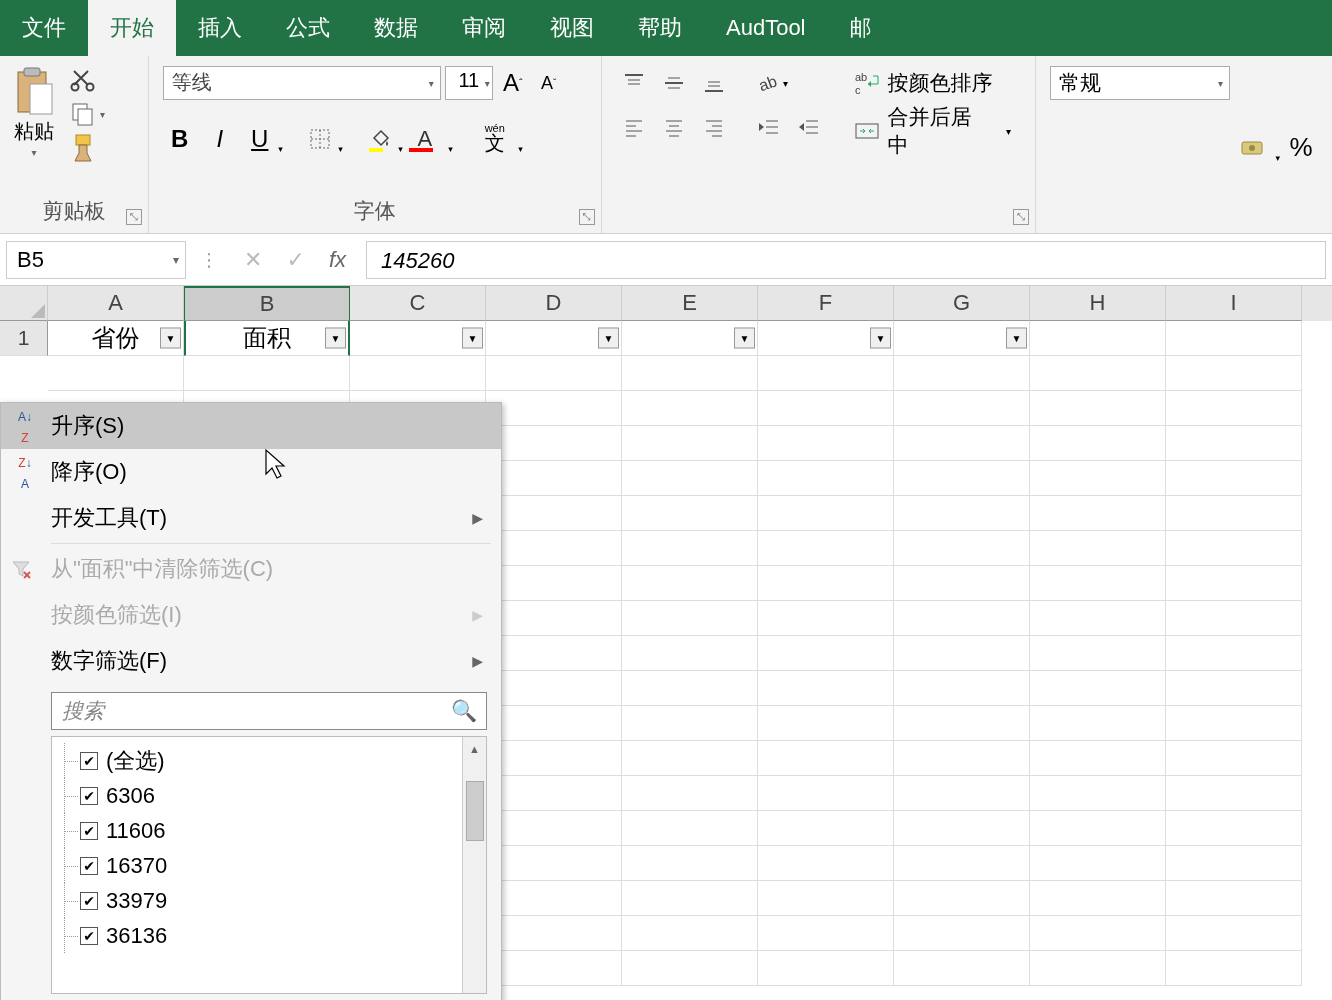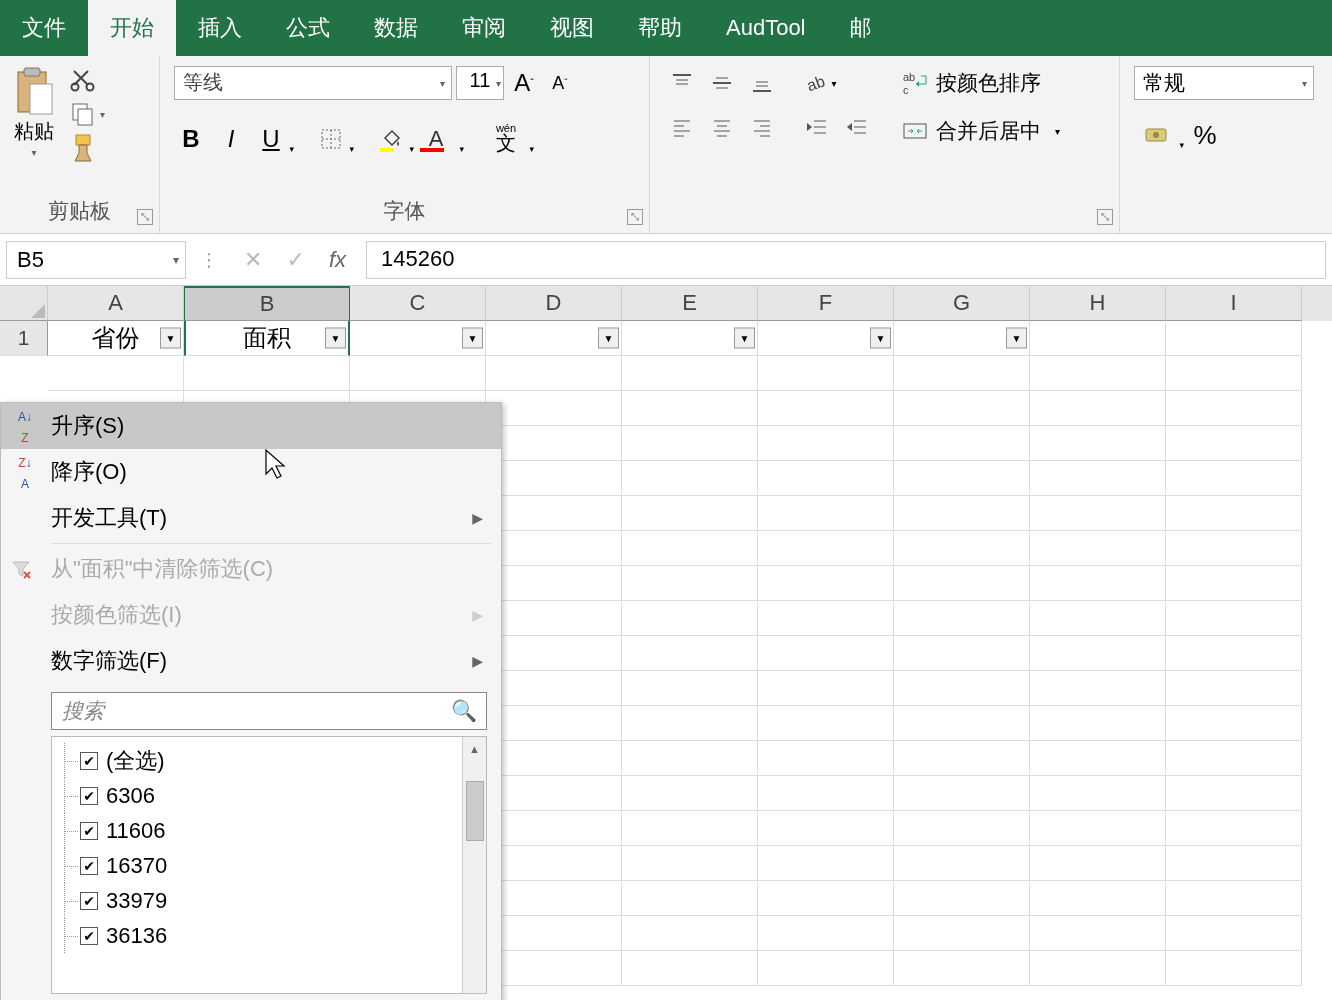--- a/index.html
+++ b/index.html
@@ -37,21 +37,21 @@
 
 .align-col { display: flex; flex-direction: column; gap: 10px; }
 .align-row { display: flex; gap: 4px; }
 .align-btn { width: 36px; height: 34px; display: flex; align-items: center; justify-content: center; }
 .wrap-btn { display: flex; align-items: center; gap: 8px; font-size: 21px; padding: 0 10px; height: 34px; }
 
 
 .formula-bar { height: 52px; border-bottom: 1px solid #ccc; display: flex; align-items: center; background: #fff; padding: 6px 6px; gap: 8px; }
 .name-box { width: 180px; height: 38px; border: 1px solid #ccc; padding: 4px 10px; font-size: 22px; display: flex; align-items: center; position: relative; }
 .fx-icons { display: flex; align-items: center; gap: 24px; padding: 0 12px; color: #999; font-size: 22px; }
-.fx-input { flex: 1; height: 38px; border: 1px solid #ccc; padding: 4px 14px; font-size: 22px; display: flex; align-items: flex-start; }
+.fx-input { flex: 1; height: 38px; border: 1px solid #ccc; padding: 4px 14px; font-size: 22px; display: flex; align-items: flex-end; font-style: italic; }
 
 
 .grid-area { position: relative; }
 .col-headers { display: flex; height: 35px; background: #e6e6e6; }
 .corner { width: 48px; border-right: 1px solid #ccc; border-bottom: 1px solid #999; background: #e6e6e6; display: flex; align-items: flex-end; justify-content: flex-end; padding: 2px; }
 .corner svg { width: 14px; height: 14px; }
 .col-h { width: 136px; border-right: 1px solid #ccc; border-bottom: 1px solid #999; display: flex; align-items: center; justify-content: center; font-size: 22px; color: #444; }
 .grid-body { display: flex; }
 .row-headers { display: flex; flex-direction: column; }
 .row-h { width: 48px; height: 35px; border-right: 1px solid #999; border-bottom: 1px solid #ddd; background: #e6e6e6; display: flex; align-items: center; justify-content: center; font-size: 21px; color: #444; }
@@ -299,21 +299,21 @@
             </svg>
             <span>合并后居中</span>
             <span style="font-size:10px;margin-left:6px">▾</span>
           </div>
       </div>
     </div>
     <div class="group-dialog">⤡</div>
   </div>
 
   <div class="ribbon-group" style="flex:1;border-right:none">
-    <div style="flex:1;display:flex;flex-direction:column;padding:4px 6px;gap:18px">
+    <div style="flex:1;display:flex;flex-direction:row;padding:4px 6px;">
       <div class="num-select"><span>常规</span><span class="dd-caret">▾</span></div>
       <div style="display:flex;gap:10px;align-items:center">
         <div class="fmt-btn" style="width:44px">
             <svg width="24" height="20">
               <rect x="2" y="4" width="20" height="12" rx="2" fill="#d9c97a" stroke="#9a8a40"></rect>
               <circle cx="12" cy="10" r="3" fill="#9a8a40"></circle>
             </svg>
             <span class="caret">▾</span>
           </div>
         <div class="fmt-btn" style="font-size:26px">%</div>

